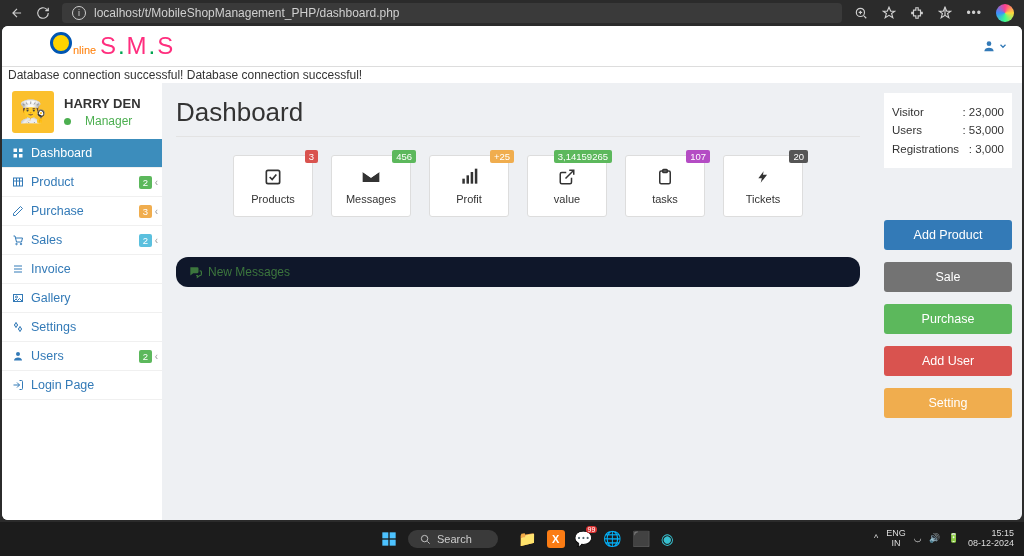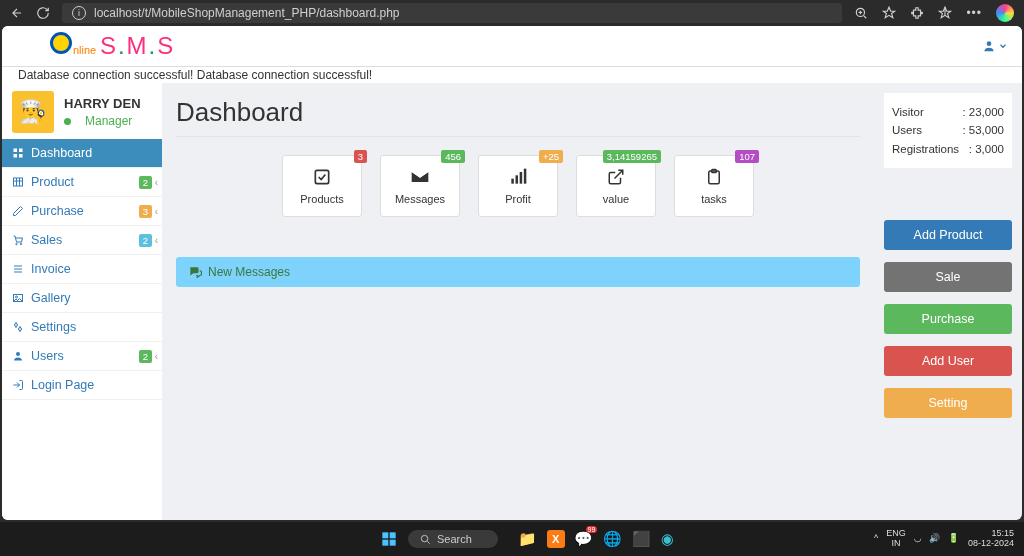--- a/index.html
+++ b/index.html
@@ -15,21 +15,21 @@
 
 
 .app-frame { background: #eef0f3; height: 494px; margin: 0 2px; border-radius: 6px; overflow: hidden; position: relative; }
 .app-header { background: #fff; height: 40px; display: flex; align-items: center; padding-left: 48px; padding-right: 14px; justify-content: space-between; }
 .logo-o { display: inline-flex; align-items: center; justify-content: center; width: 22px; height: 22px; border: 3px solid #0056b3; border-radius: 50%; background: #ffd400; margin-right: 2px; }
 .logo-text1 { color: #ff7b00; font-size: 11px; margin-left: -1px; }
 .logo-text2 { font-family: serif; font-size: 24px; color: #ff2e7e; letter-spacing: 2px; }
 .logo-dots { color: #00a651; }
 .header-user { color: #337ab7; font-size: 13px; display: flex; align-items: center; gap: 2px; }
 
-.status-msg { background: #fff; color: #333; font-size: 12px; padding: 1px 16px; border-top: 1px solid #ddd; }
+.status-msg { background: #fff; color: #333; font-size: 12px; padding: 1px 6px; border-top: 1px solid #ddd; }
 
 .app-body { display: flex; height: calc(100% - 56px); }
 .sidebar { width: 160px; background: #fff; }
 .profile { display: flex; align-items: center; gap: 10px; padding: 8px 10px 6px; }
 .avatar { width: 42px; height: 42px; background: #fbc02d; border-radius: 3px; display: flex; align-items: center; justify-content: center; font-size: 22px; }
 .profile-info { line-height: 1.4; }
 .profile-name { font-weight: bold; font-size: 13px; color: #333; }
 .profile-role { font-size: 12px; color: #4CAF50; display: flex; align-items: center; gap: 14px; }
 .dot-green { width: 7px; height: 7px; border-radius: 50%; background: #4CAF50; display: inline-block; }
 
@@ -46,21 +46,21 @@
 .page-title { font-size: 26px; color: #333; font-weight: 400; padding: 4px 0 8px; border-bottom: 1px solid #e3e3e3; margin-bottom: 18px; }
 
 .stat-row { display: flex; gap: 18px; justify-content: center; margin-bottom: 40px; }
 .stat-card { width: 80px; height: 62px; background: #fff; border: 1px solid #ddd; border-radius: 3px; display: flex; flex-direction: column; align-items: center; justify-content: center; position: relative; gap: 6px; }
 .stat-card .badge-tr { position: absolute; top: -6px; right: -6px; color: #fff; font-size: 9.5px; border-radius: 2px; padding: 1px 4px; }
 .bg-red { background: #d9534f; }
 .bg-9green { background: #5cb85c; }
 .stat-icon { font-size: 18px; color: #333; display: flex; align-items: center; justify-content: center; height: 20px; }
 .stat-label { font-size: 11px; color: #333; }
 
-.msg-panel { background: #7dd3fc; color: #3c763d; border-radius: 3px; padding: 8px 12px; font-size: 12px; display: flex; align-items: flex-end; gap: 6px; }
+.msg-panel { background: #0f172a; color: #3c763d; border-radius: 12px; padding: 8px 12px; font-size: 12px; display: flex; align-items: flex-end; gap: 6px; }
 
 .right-col { width: 148px; padding: 10px 10px 0; }
 .stats-box { background: #fff; padding: 10px 8px; margin-bottom: 52px; font-size: 11.5px; color: #333; line-height: 1.6; }
 .stats-box .row { display: flex; justify-content: space-between; }
 .btn-stack { display: flex; flex-direction: column; gap: 12px; }
 .btn { border: none; border-radius: 3px; padding: 8px 0; color: #fff; font-size: 12.5px; text-align: center; cursor: pointer; }
 .b-blue { background: #337ab7; }
 .b-lblue { background: #737373; }
 .b-green { background: #5cb85c; }
 .b-red { background: #d9534f; }
@@ -274,20 +274,29 @@
         <div class="stat-card">
           <span class="badge-tr" style="background:#b44cc4">107</span>
           <span class="stat-icon">
               <svg width="18" height="18" viewBox="0 0 24 24" fill="none" stroke="#333" stroke-width="2">
                 <rect x="5" y="4" width="14" height="17" rx="2"></rect>
                 <rect x="9" y="2" width="6" height="4" rx="1"></rect>
               </svg>
             </span>
           <span class="stat-label">tasks</span>
         </div>
+        <div class="stat-card">
+          <span class="badge-tr" style="background:#555">20</span>
+          <span class="stat-icon">
+              <svg width="14" height="20" viewBox="0 0 24 24" fill="#333">
+                <path d="M13 2L4 14h6l-2 8 11-14h-7z"></path>
+              </svg>
+            </span>
+          <span class="stat-label">Tickets</span>
+        </div>
       </div>
 
       <div class="msg-panel">
         <svg width="14" height="14" viewBox="0 0 24 24" fill="#3c763d">
             <path d="M4 4h12a2 2 0 0 1 2 2v6a2 2 0 0 1-2 2H9l-5 4V4z"></path>
             <path d="M20 10h1a2 2 0 0 1 2 2v4a2 2 0 0 1-2 2h-1l-4 3v-3h-2" fill="none" stroke="#3c763d" stroke-width="2"></path>
           </svg>
         <span>New Messages</span>
       </div>
     </div>

